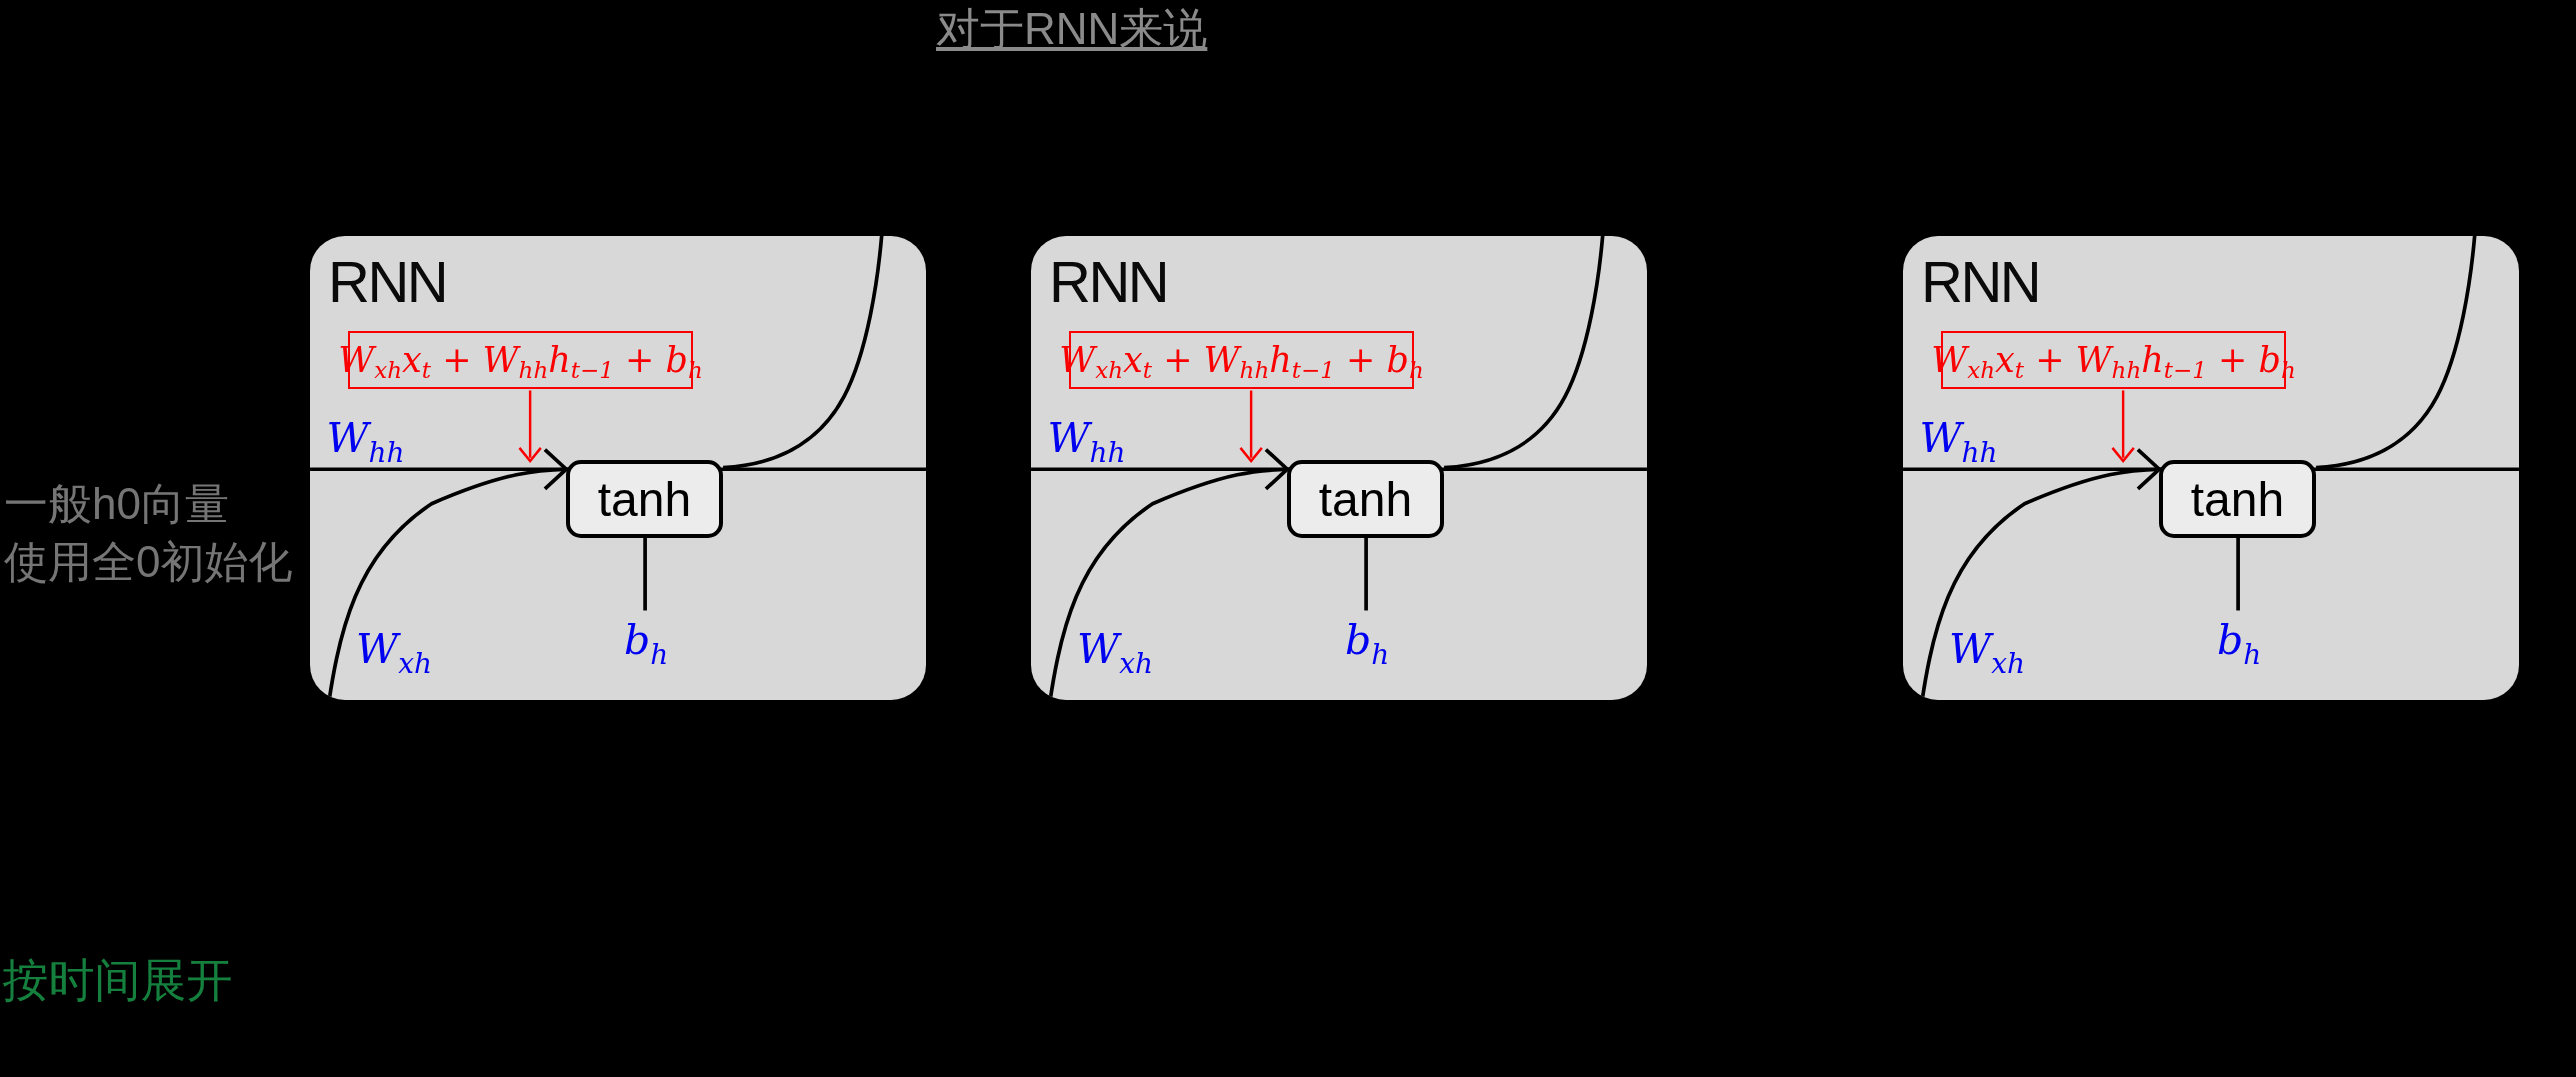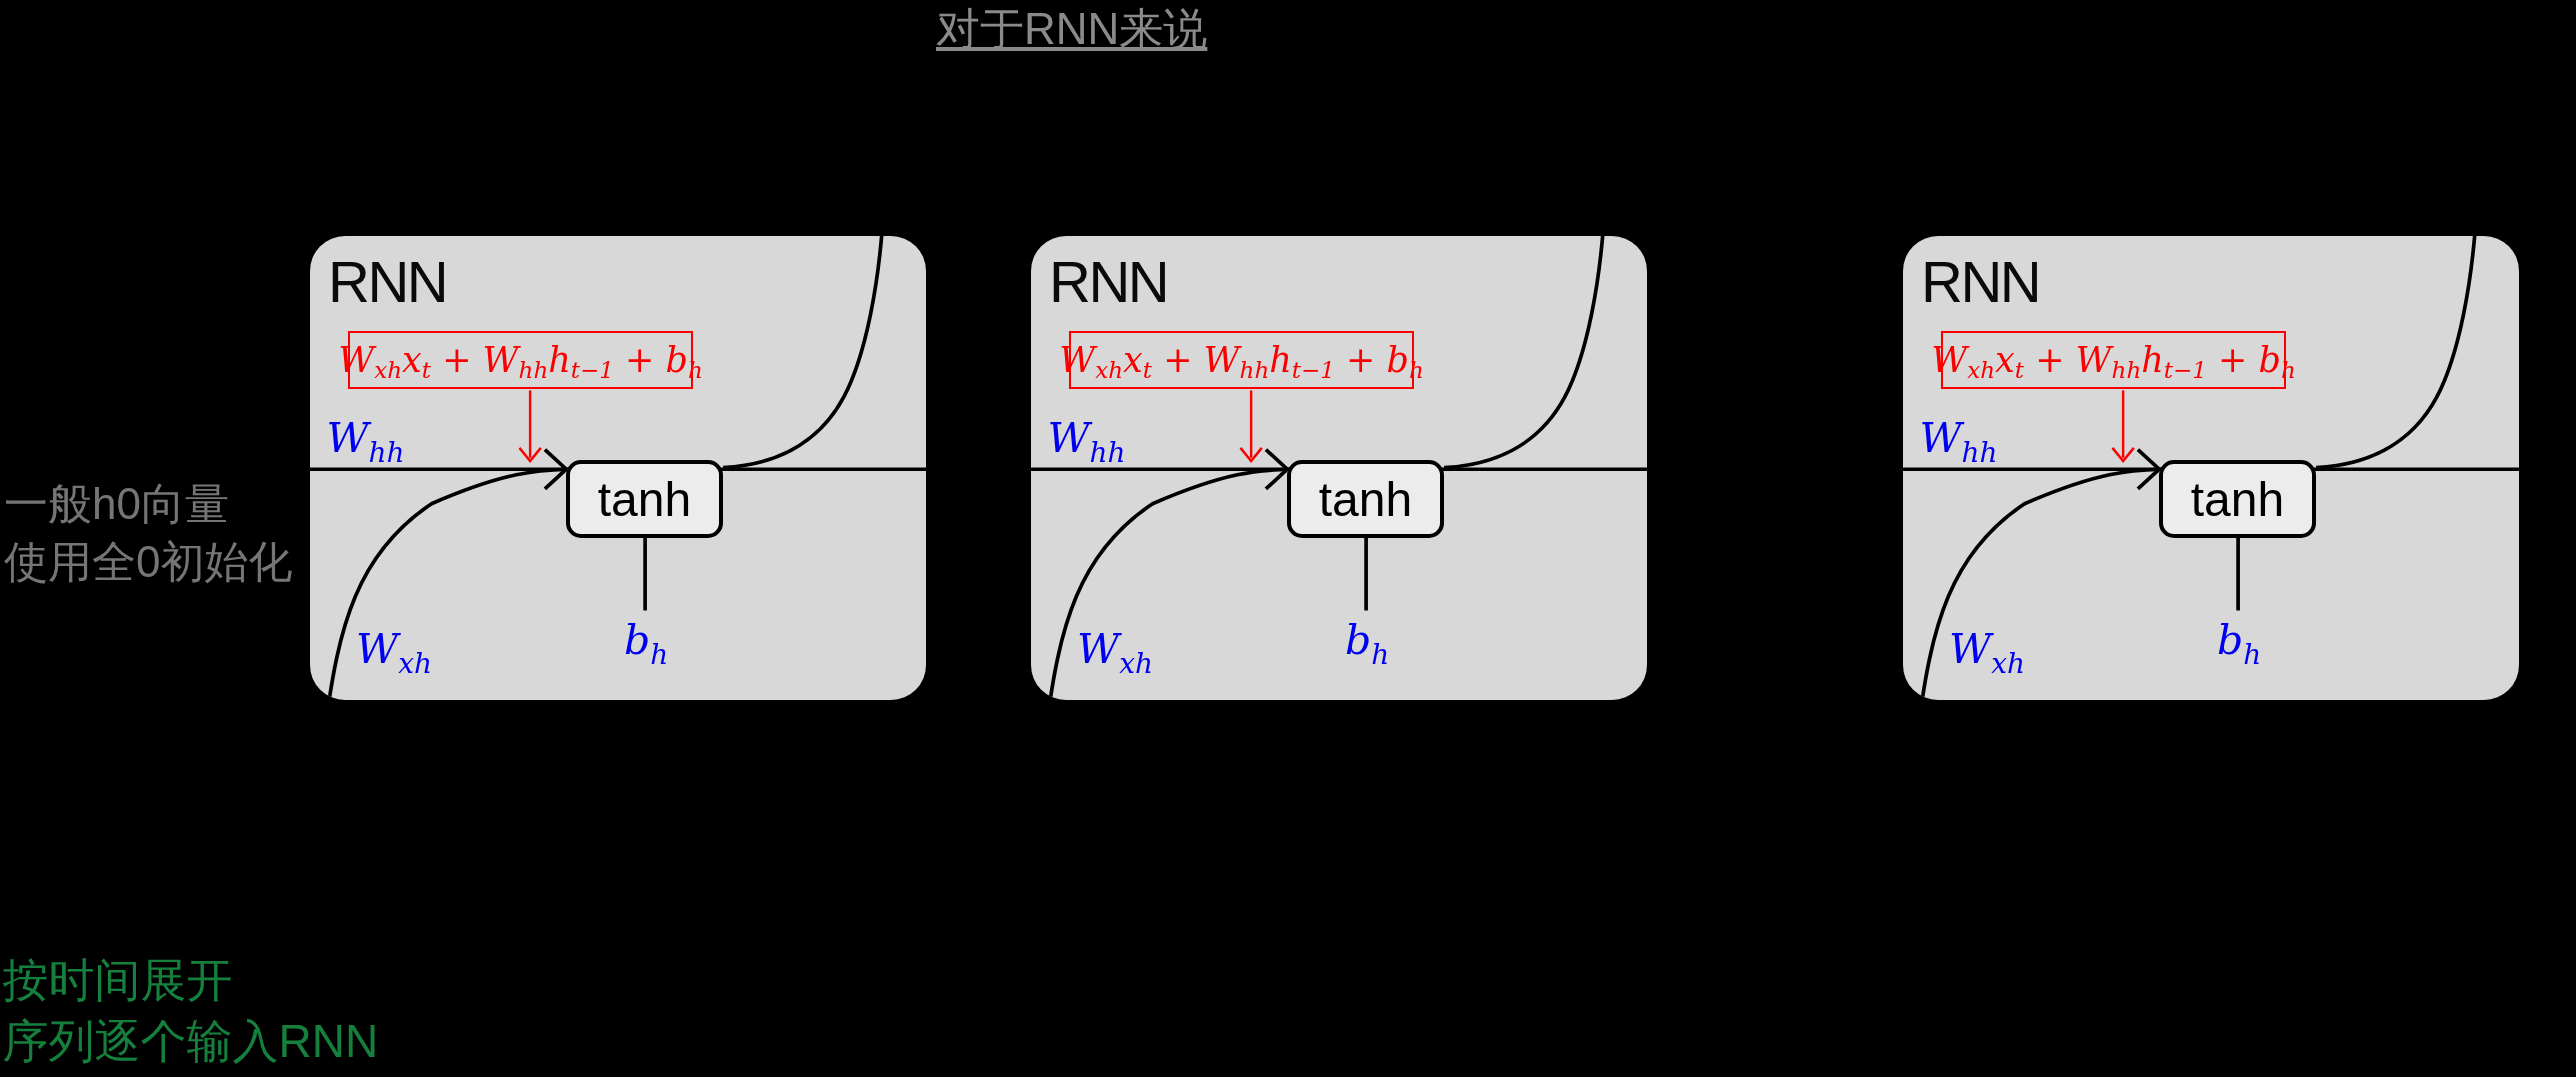--- a/index.html
+++ b/index.html
@@ -49,21 +49,21 @@
 </style>
 </head>
 <body>
 
 <div class="stage">
 
   <div class="note note-top" style="color: rgb(138, 138, 138);"><span>对于RNN来说</span><br></div>
 
   <div class="note note-left" style="color: rgb(117, 117, 117);"><span>一般h0向量</span><br><span>使用全0初始化</span></div>
 
-  <div class="note note-bottom" style="color: #15803d;"><span>按时间展开</span><br><span>序列逐个输入RNN</span></div>
+  <div class="note note-bottom" style="color: #15803d;"><span>按时间展开</span><br></div>
 
   <div class="rnn-cell" style="left: 310px; top: 236px; width: 616px; height: 464px; border-radius: 35px;">
     <svg class="wires" viewBox="0 0 750 565">
       <line class="blk" x1="0" y1="284" x2="750" y2="284"></line>
       <path class="blk" d="M 18 604 C 34 474, 58 386, 148 326 C 238 287, 278 285, 314 284"></path>
       <polyline class="blk" points="286,260 312,284 286,308"></polyline>
       <path class="blk" d="M 503 282 C 562 279, 618 256, 650 196 C 678 143, 692 55, 697 -12"></path>
       <line class="red" x1="268" y1="188" x2="268" y2="270"></line>
       <polyline class="red" points="255,258 268,274 281,258"></polyline>
       <line class="blk" x1="408" y1="456" x2="408" y2="342"></line>

